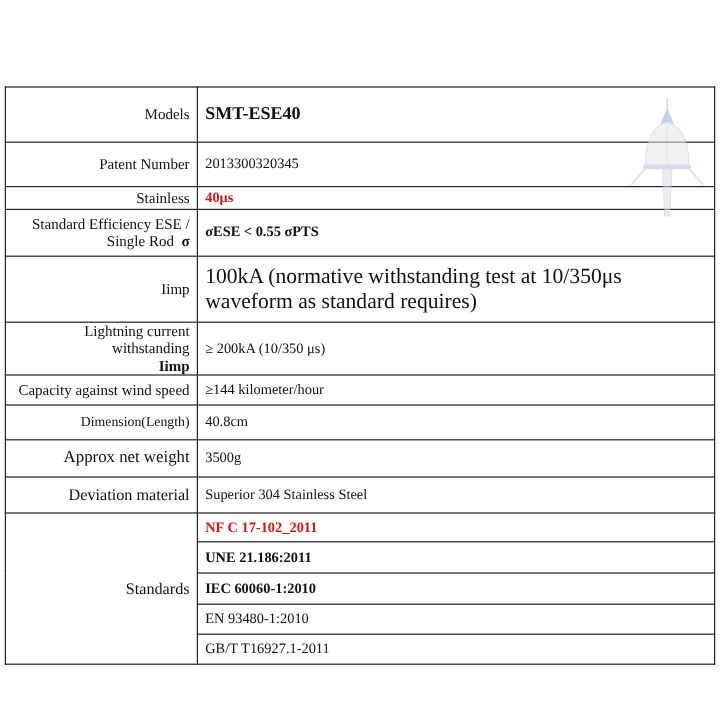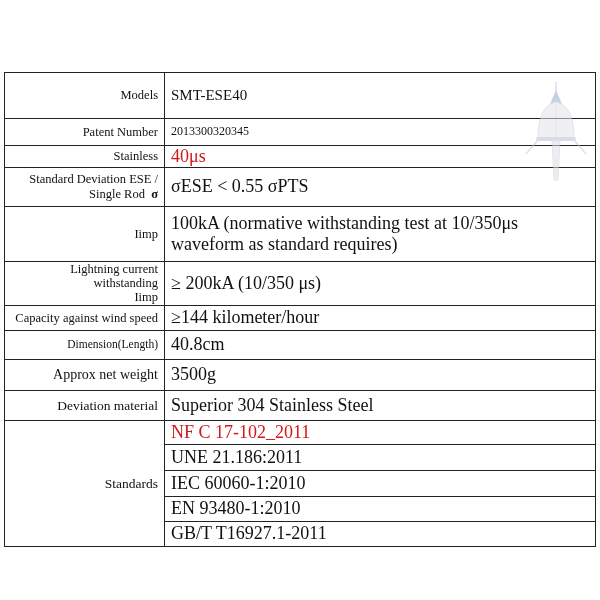--- a/index.html
+++ b/index.html
@@ -6,50 +6,50 @@
   body { width:600px; height:600px; position:relative; overflow:hidden;
          font-family:"Liberation Serif", serif; color:#111; }
   .spec-table { position:absolute; left:4px; top:72px; width:592px;
                 border-collapse:collapse; table-layout:fixed; }
   .spec-table td { border:1.5px solid #222; padding:0 6px; vertical-align:middle;
                    line-height:1.15; overflow:hidden; }
   .spec-table col.c1 { width:160px; }
   .lbl { font-size:12.5px;text-align:right; }
   .lbl.small { font-size:11.5px;padding-left:44px; }
   .lbl.big { font-size:14px;margin-top:14px; }
-  .val { font-size:18px; }
-  .bold { font-weight:normal; }
+  .val { font-size:12px; }
+  .bold { font-weight:bold; }
   .red { color:#d01818; }
   .val.title { font-size:15px; }
   .product-img { position:absolute; left:524px; top:80px; width:64px; height:110px; opacity:0.55; pointer-events:none; }
 </style>
 </head>
 <body>
 
 <table class="spec-table">
   <colgroup>
       <col class="c1">
       <col class="c2">
     </colgroup>
   <tbody>
       <tr style="height:46px">
     <td class="lbl">Models</td>
     <td class="val title bold">SMT-ESE40</td>
   </tr>
-  <tr style="height:27px">
+  <tr style="height:37px">
     <td class="lbl">Patent Number</td>
     <td class="val" style="font-size:12px">2013300320345</td>
   </tr>
   <tr style="height:19px">
     <td class="lbl">Stainless</td>
     <td class="val bold red">40μs</td>
   </tr>
   <tr style="height:39px">
     <td class="lbl">
-      <div>Standard Deviation ESE /</div>
+      <div>Standard Efficiency ESE /</div>
       <div><span>Single Rod</span>&nbsp;&nbsp;<b>σ</b></div>
     </td>
     <td class="val bold">σESE &lt; 0.55 σPTS</td>
   </tr>
   <tr style="height:55px">
     <td class="lbl">Iimp</td>
     <td class="val" style="font-size:18px">100kA (normative withstanding test at 10/350μs waveform as standard requires)</td>
   </tr>
   <tr style="height:37px">
     <td class="lbl">

